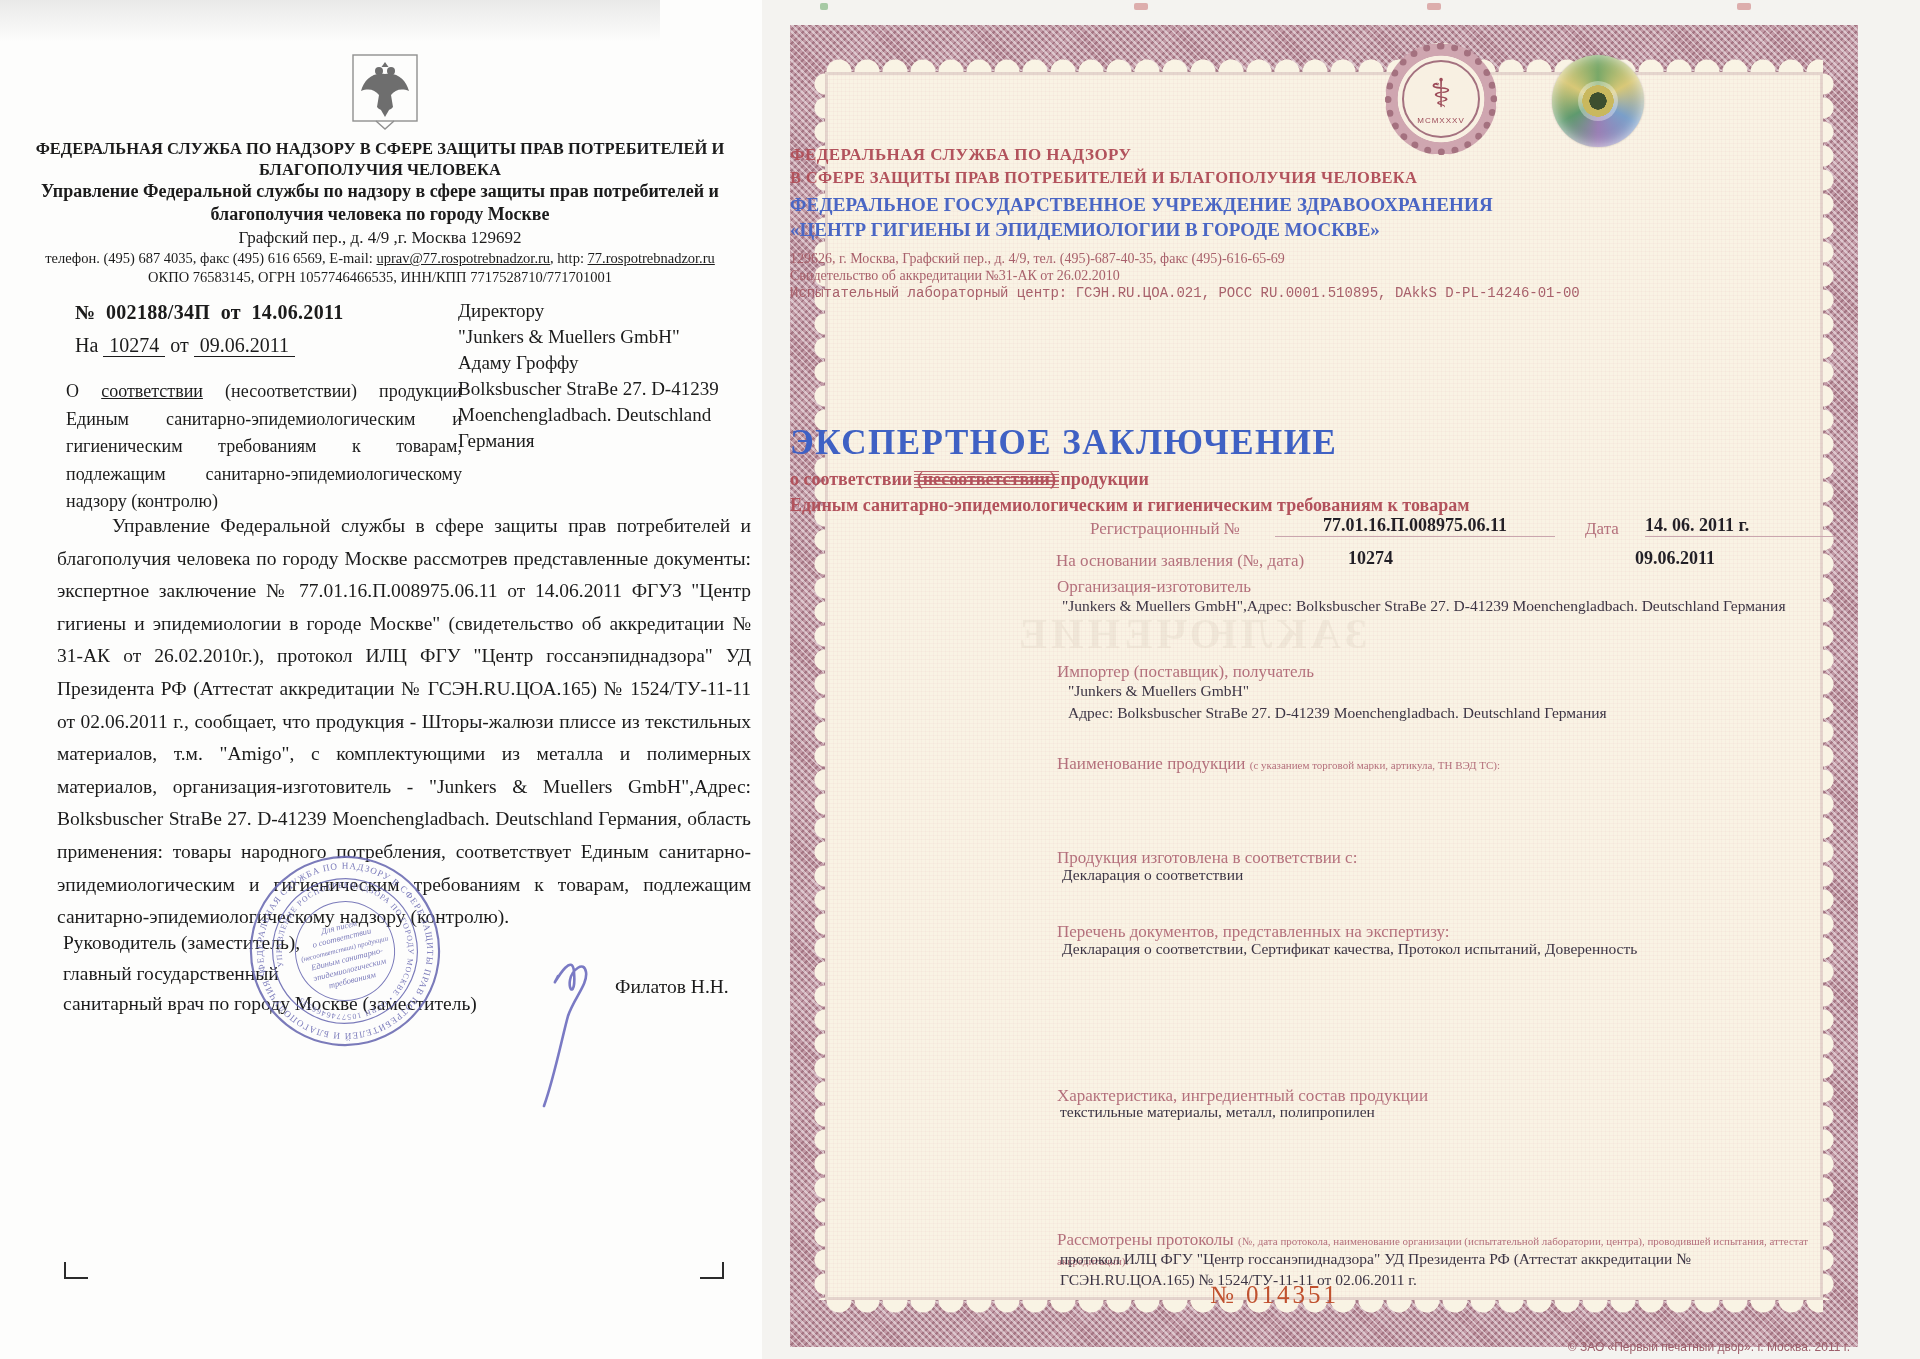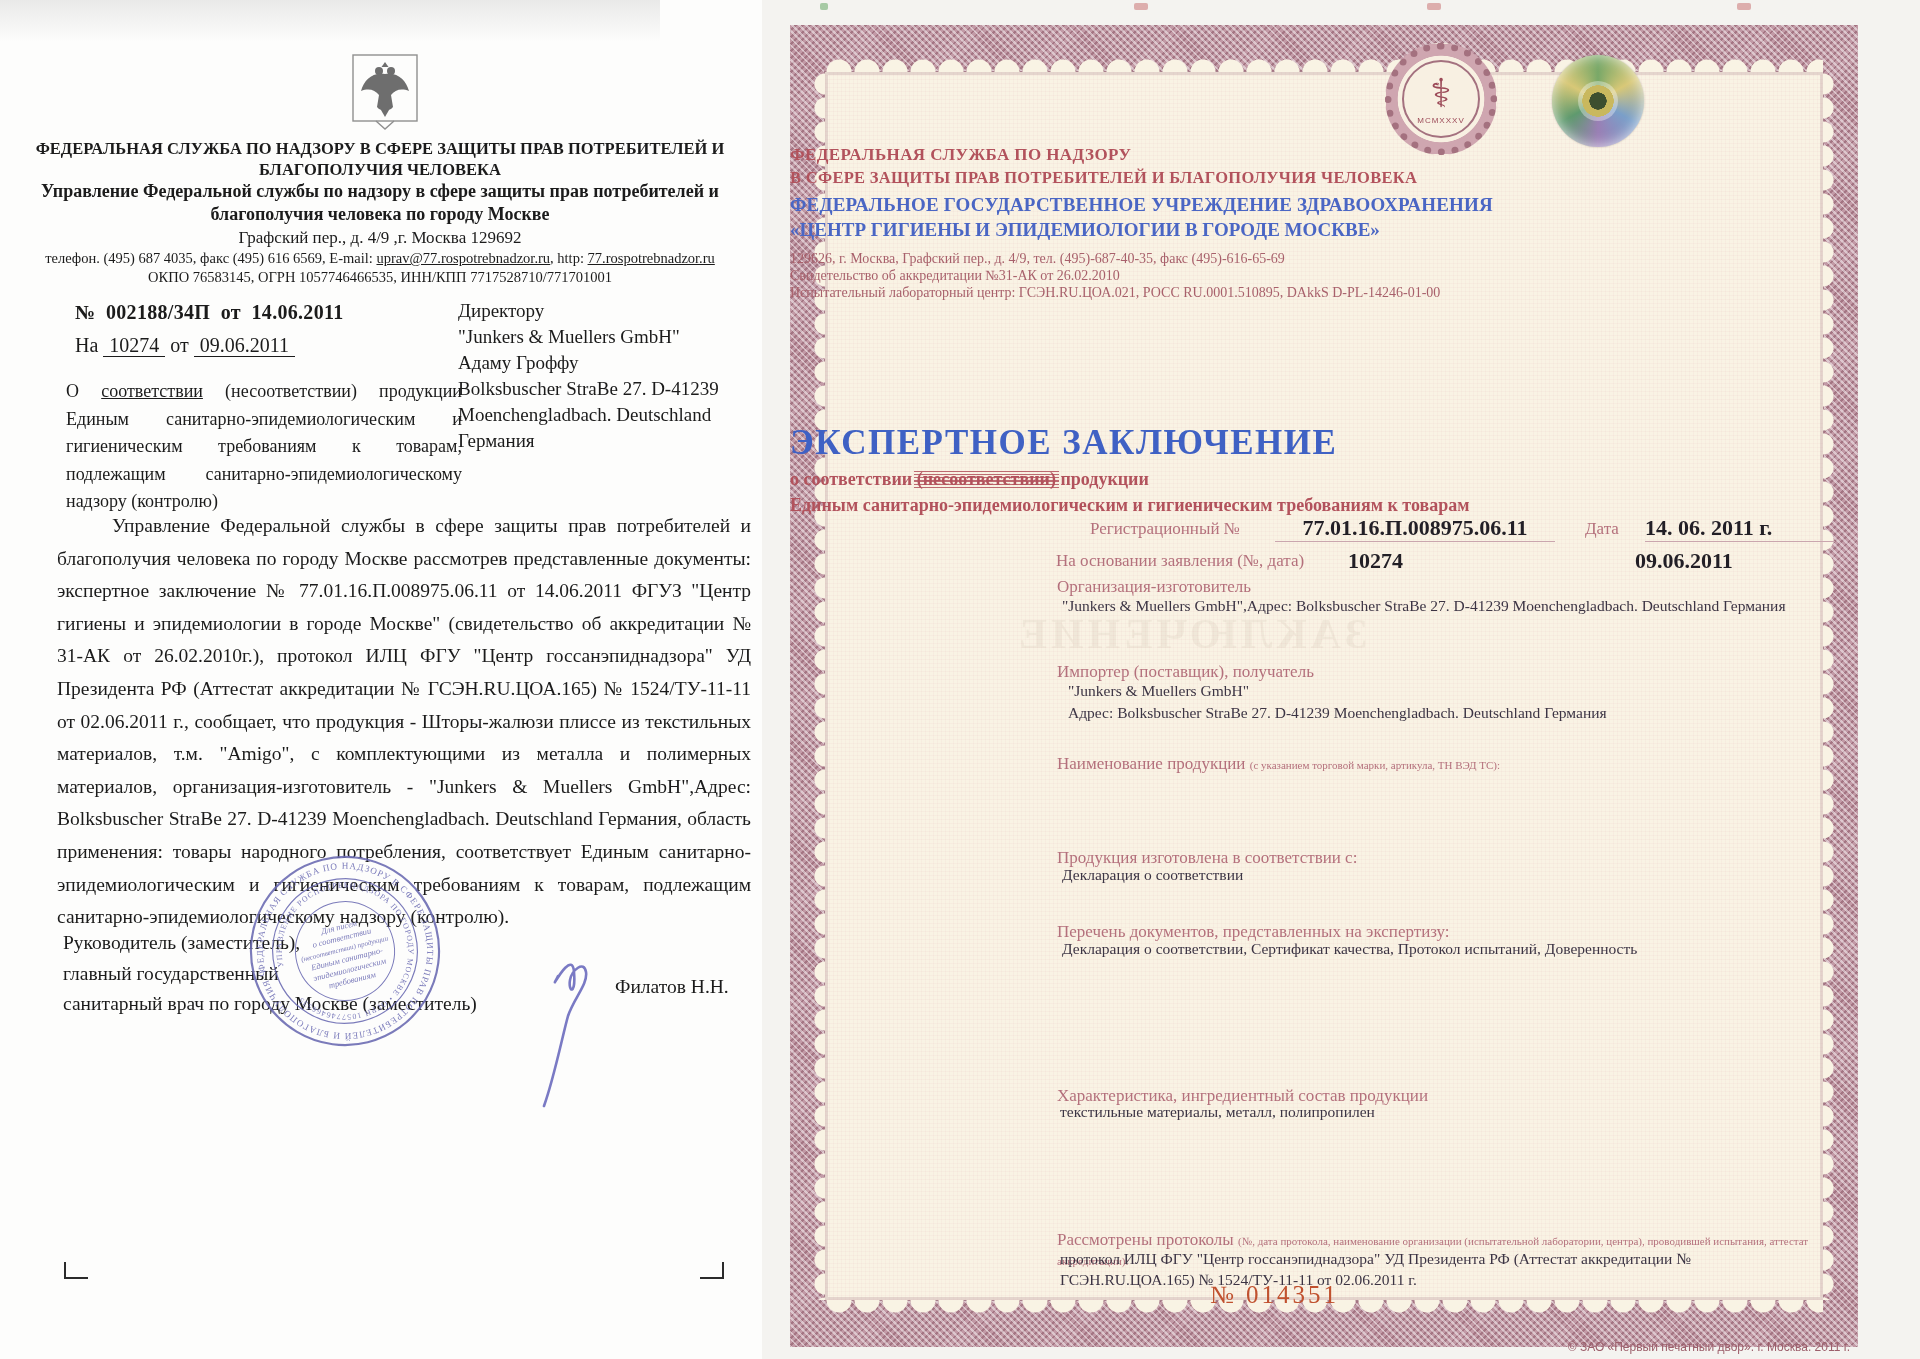--- a/index.html
+++ b/index.html
@@ -80,33 +80,33 @@
     background:radial-gradient(circle,#3d4f2f 30%,#c9b85e 31% 55%,rgba(255,255,255,.35) 56%);}
 
   .cert-h{position:absolute;left:0;width:100%;text-align:left;}
   .c-maroon{color:#b2525c;font-weight:bold;}
   .h-red1{top:120px;font-size:17px;letter-spacing:.4px;}
   .h-red2{top:143px;font-size:16.5px;letter-spacing:.3px;}
   .h-blue1{top:169px;font-size:19px;color:#4a66c4;font-weight:bold;letter-spacing:.2px;}
   .h-blue2{top:194px;font-size:19px;color:#4a66c4;font-weight:bold;}
   .h-c1{top:226px;font-size:14px;color:#a8606b;}
   .h-c2{top:243px;font-size:14px;color:#a8606b;}
-  .h-c3{top:260px;font-size:14px;color:#a8606b;}
+  .h-c3{top:260px;font-size:14px;color:#a8606b;font-family:Liberation Mono, monospace;}
 
   .cert-title{top:398px;font-size:35px;color:#3f61c4;font-weight:bold;letter-spacing:1.5px;}
   .cert-sub1{top:444px;font-size:18px;}
   .cert-sub2{top:470px;font-size:18px;}
   .scribbled{position:relative;}
   .scribbled::after{content:"";position:absolute;left:-3px;right:-3px;top:1px;bottom:1px;
     background:repeating-linear-gradient(0deg,currentColor 0 1.2px,transparent 1.2px 3.2px);opacity:.85;}
 
   .fldlabel{position:absolute;color:#b4707c;font-size:17px;}
   .fldsmall{font-size:11px;color:#b4707c;}
   .fldvalue{position:absolute;color:#3c3444;font-size:15.5px;}
-  .bval{position:absolute;color:#221f26;font-weight:bold;font-size:22px;}
+  .bval{position:absolute;color:#221f26;font-weight:bold;font-size:18px;}
   .vline{border-bottom:1px solid #caa6ae;}
 
   .ghost{position:absolute;left:225px;top:585px;font-size:42px;font-weight:bold;color:#8a6a50;
     opacity:.07;transform:scaleX(-1);letter-spacing:4px;}
 
   .serial{position:absolute;left:420px;top:1256px;width:460px;text-align:left;
     font-size:25px;color:#c0512f;letter-spacing:3px;}
   .cert-footer{position:absolute;left:1400px;top:1340px;width:450px;text-align:right;
     font-size:12px;color:#9c5f6b;font-family:"Liberation Sans",sans-serif;}
 </style>

